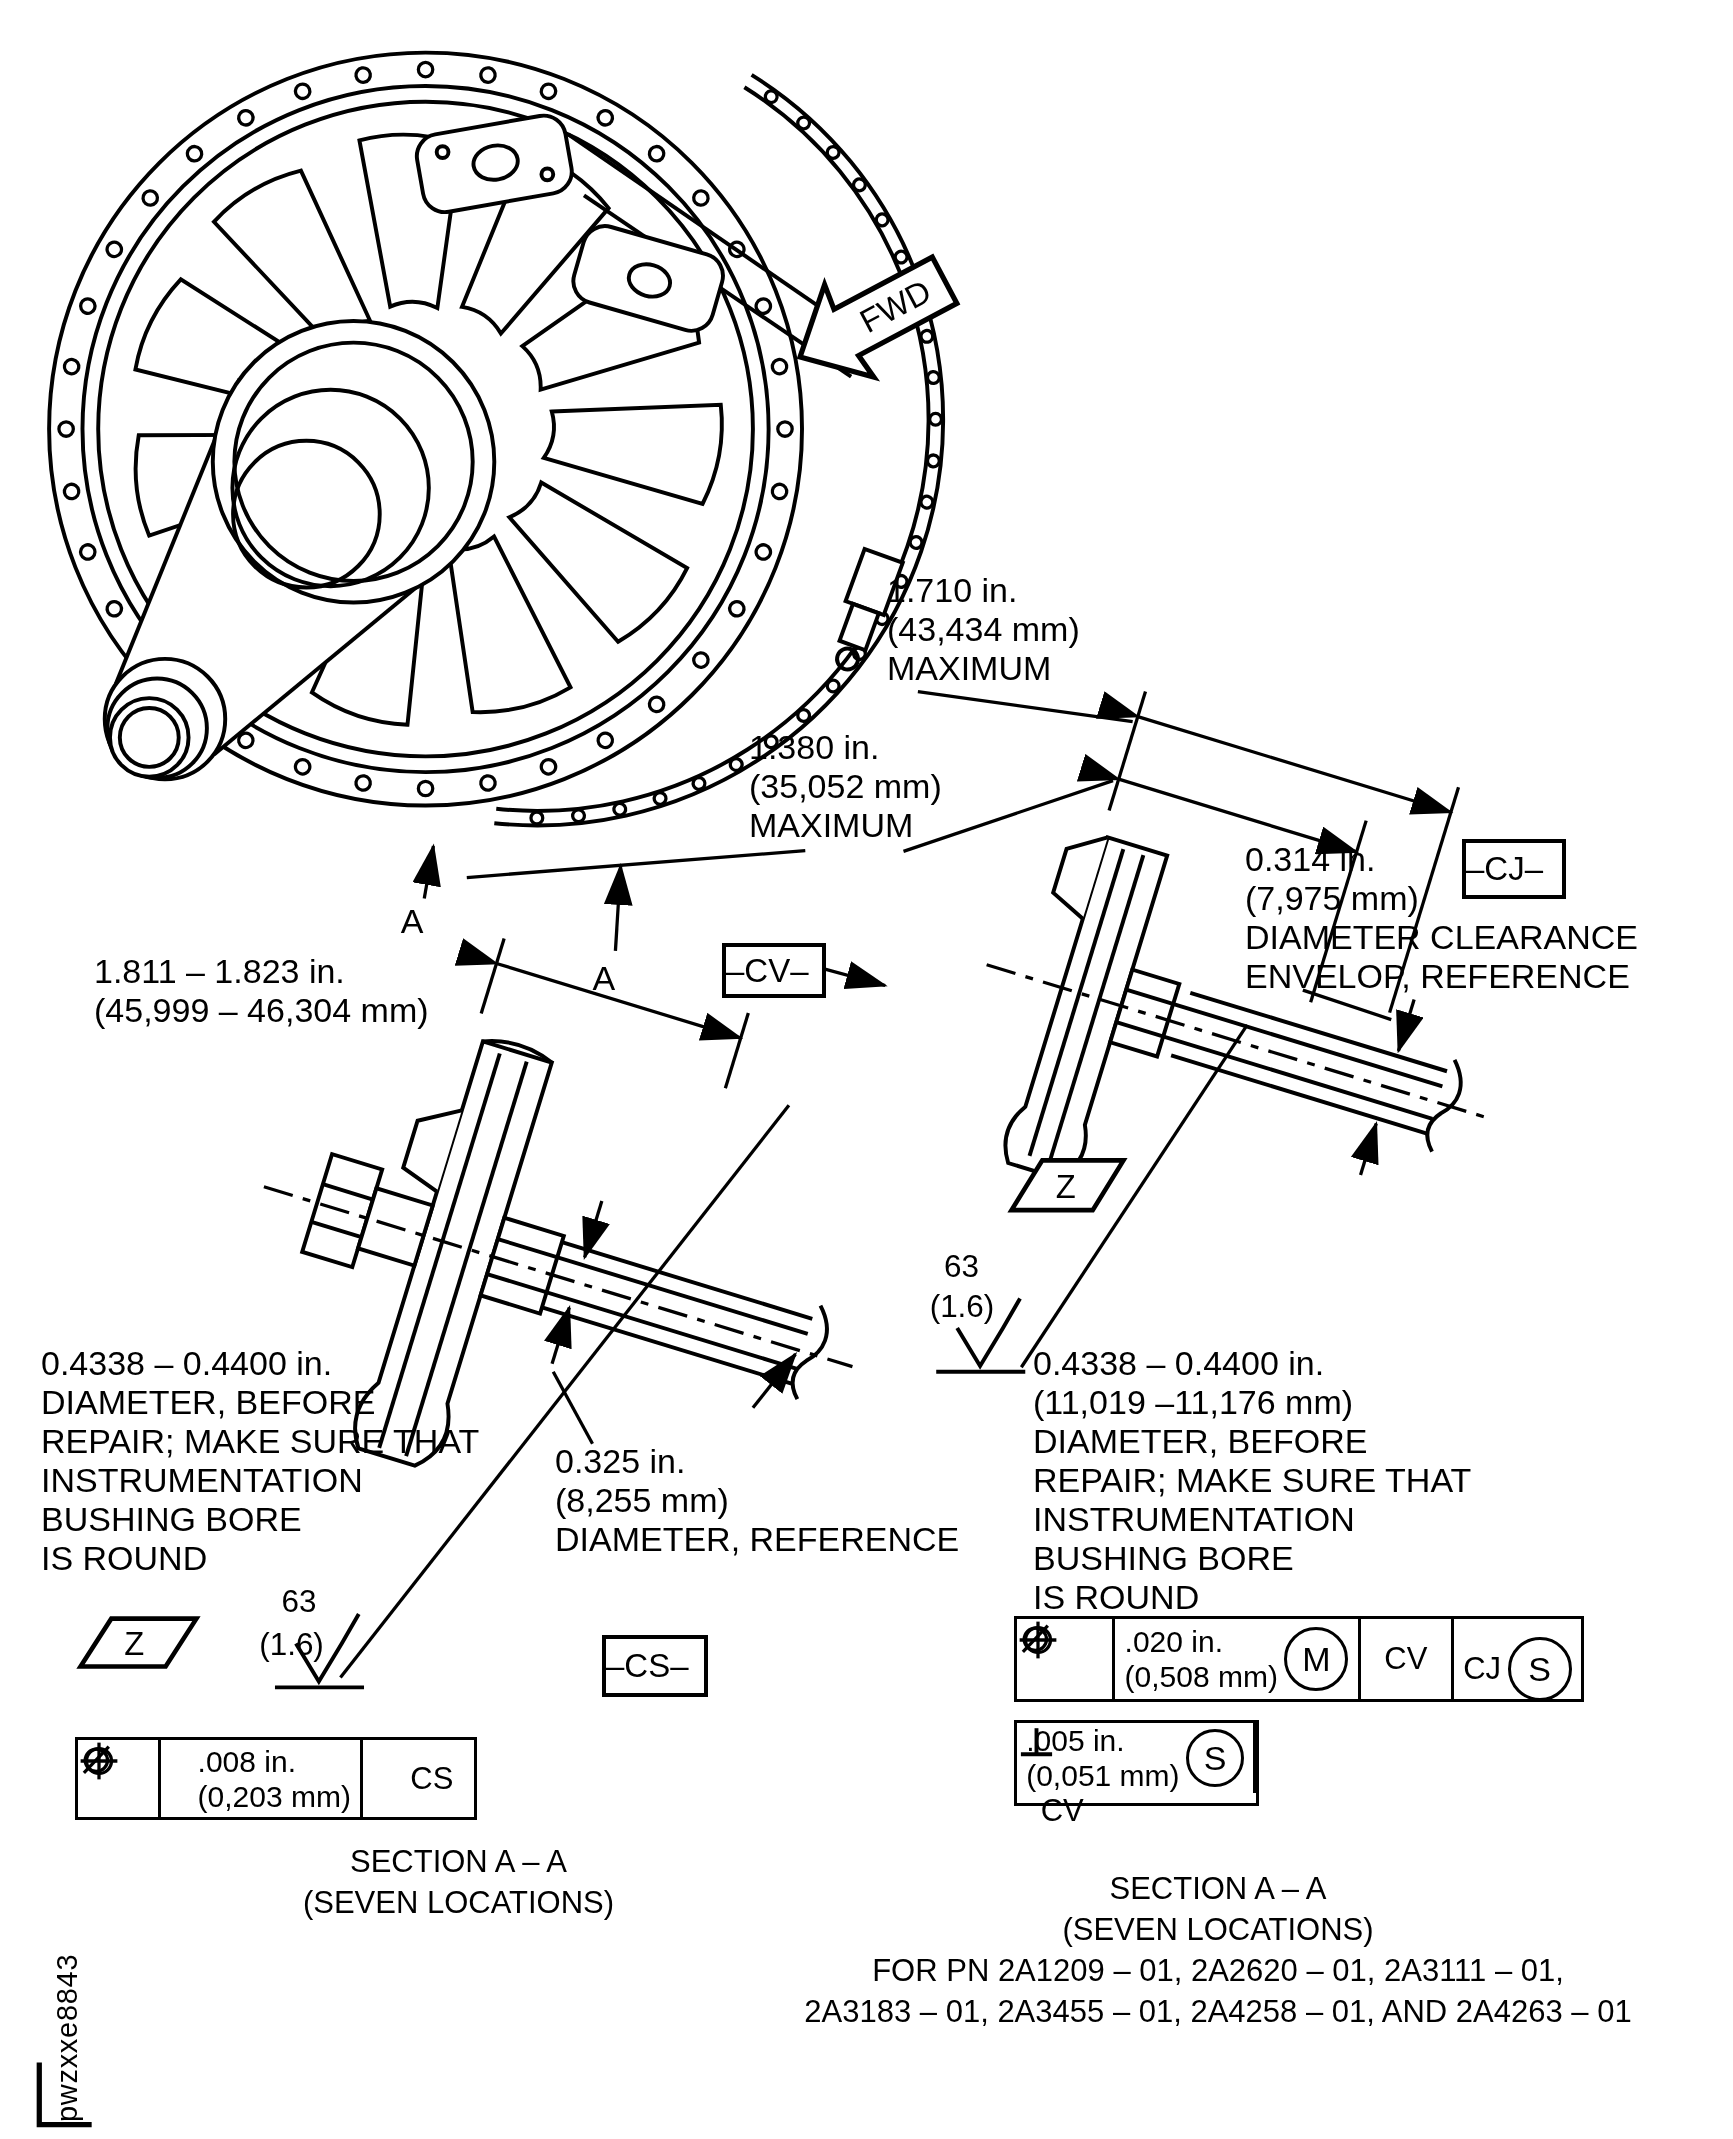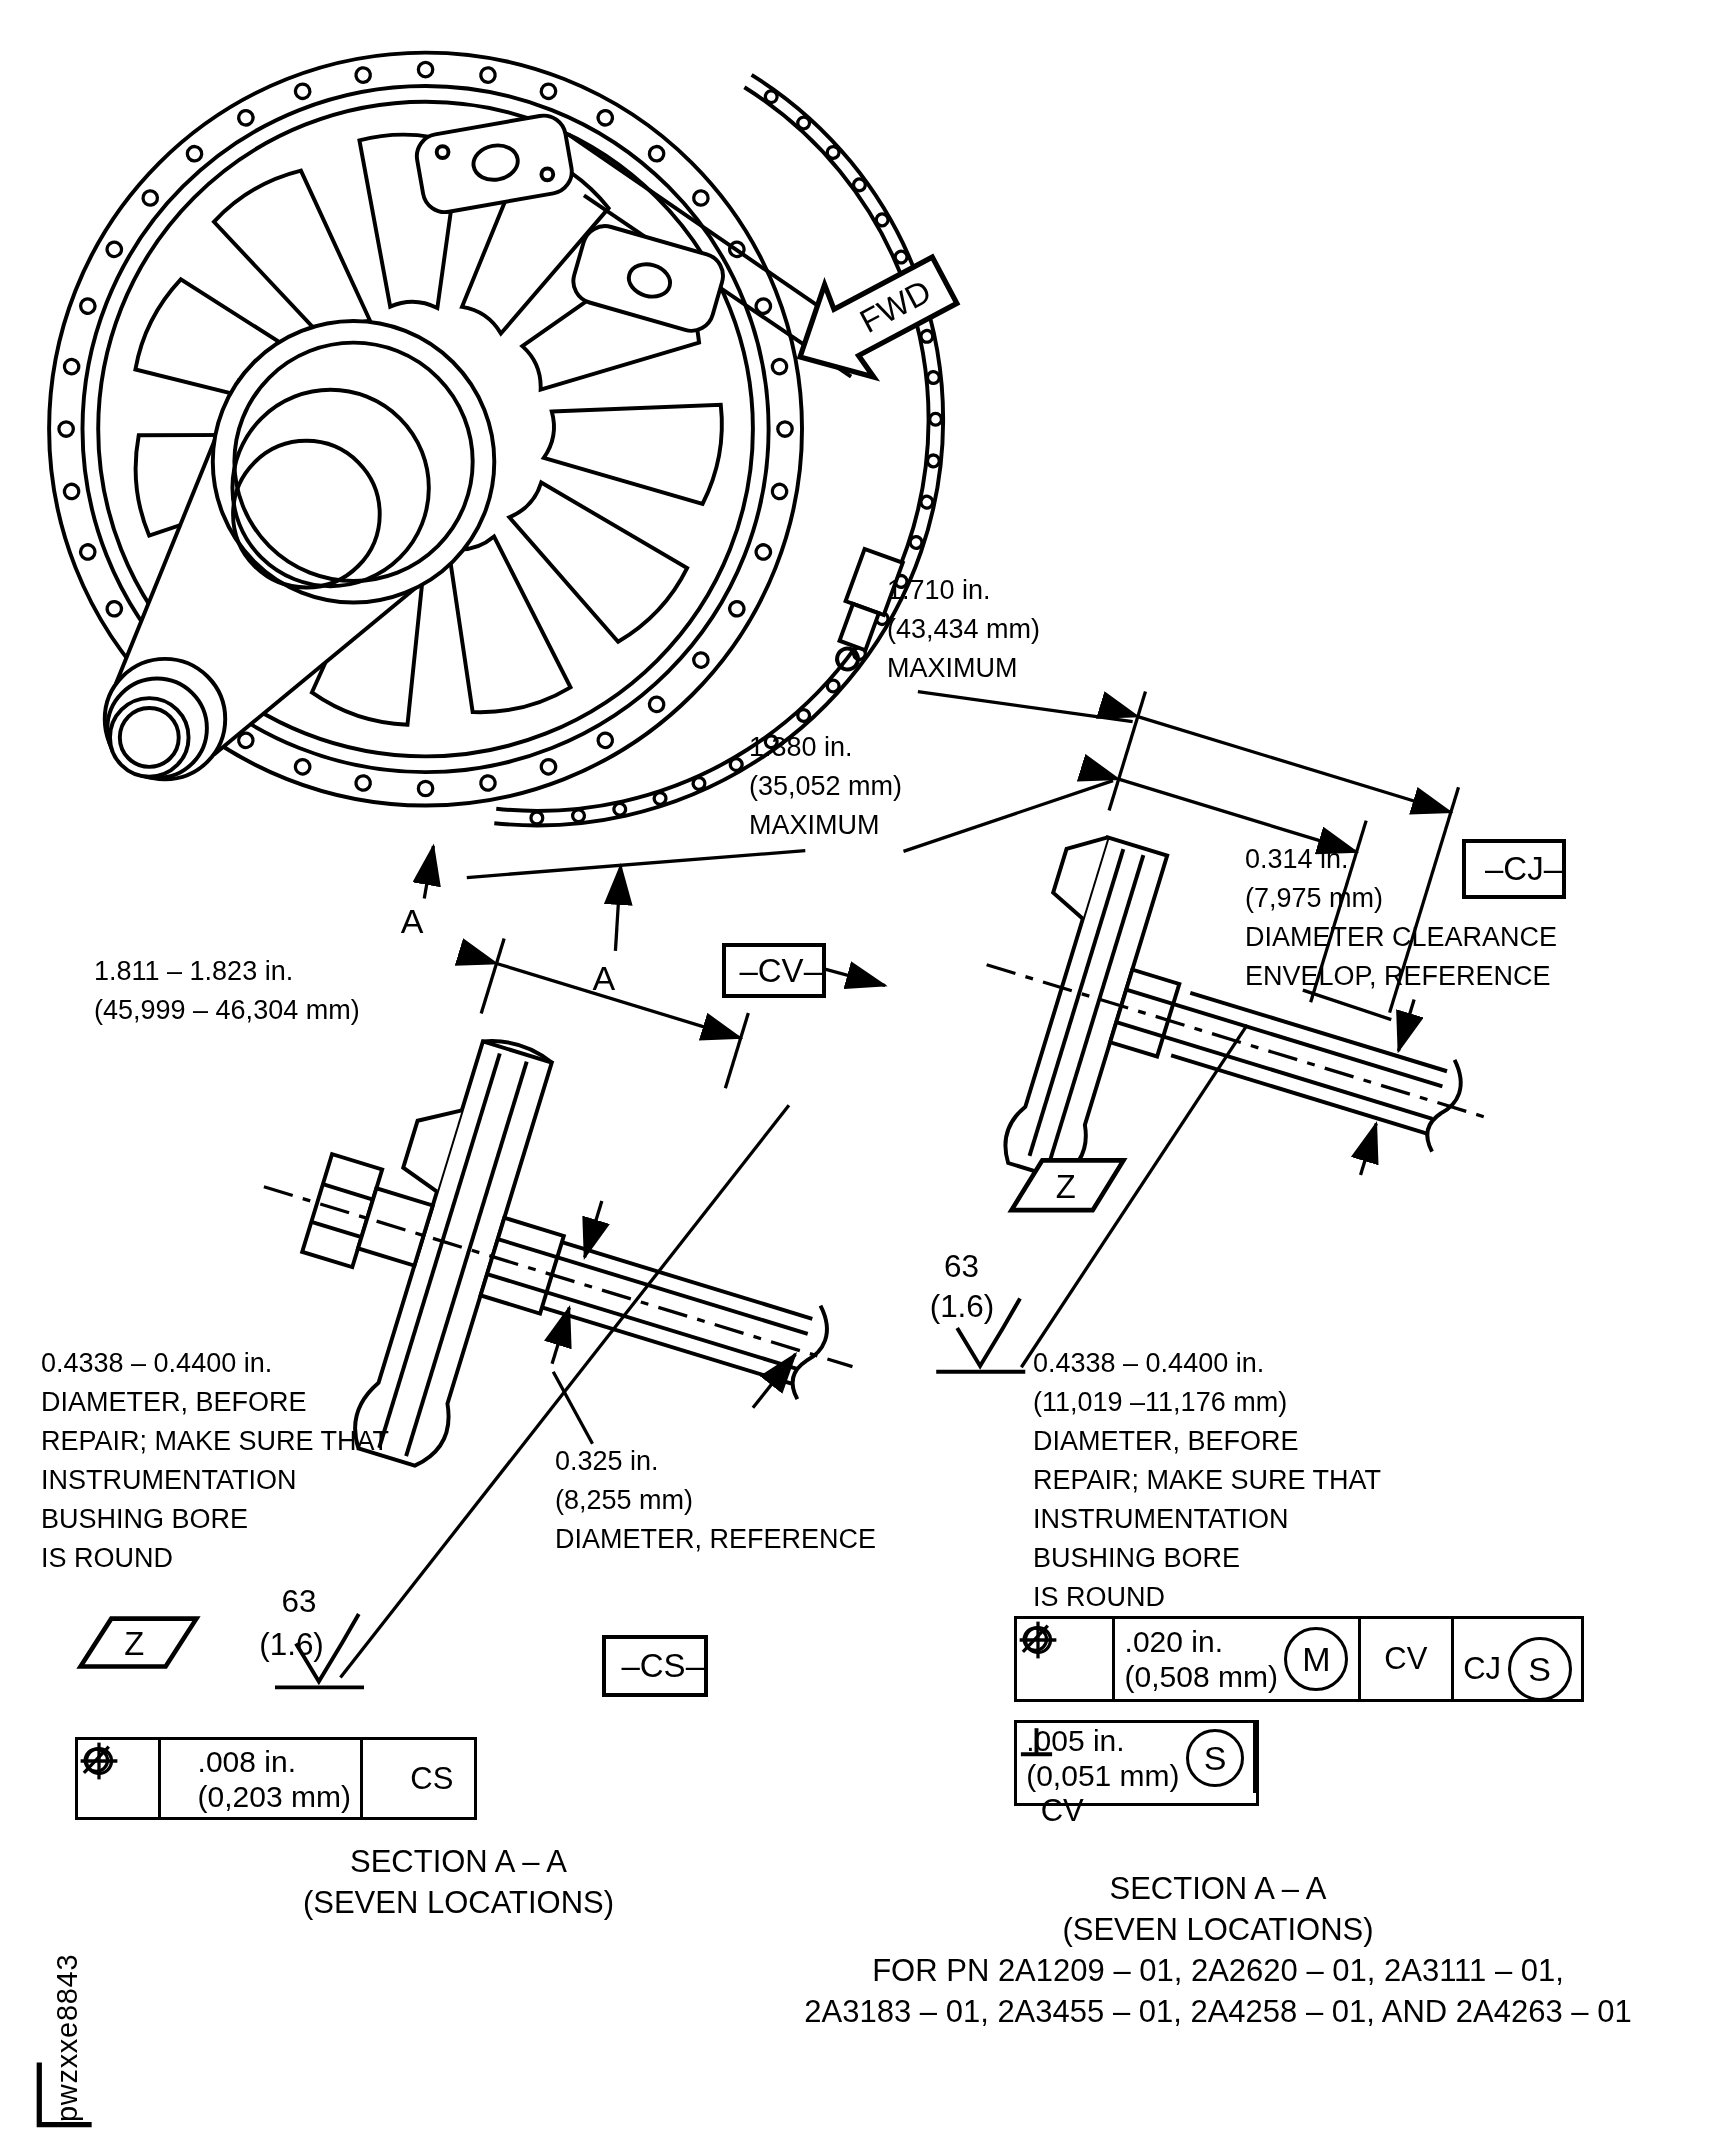--- a/index.html
+++ b/index.html
@@ -1,23 +1,23 @@
 <!DOCTYPE html>
 <html style="font-size:10.5px"><head>
 <meta charset="utf-8">
 <style>
   html,body{margin:0;padding:0;background:#fff;}
   #page{position:relative;width:1733px;height:2140px;background:#ffffff;overflow:hidden;
         font-family:"Liberation Sans",sans-serif;color:#000;}
   svg{position:absolute;left:0;top:0;}
   svg text{font-family:"Liberation Sans",sans-serif;fill:#000;}
-  .txt{position:absolute;font-size:27px;line-height:39px;white-space:nowrap;}
+  .txt{position:absolute;font-size:34px;line-height:39px;white-space:nowrap;}
   .txt div{height:39px;}
   .datum{position:absolute;border:4.6px solid #000;font-size:33px;display:flex;
-         align-items:center;justify-content:flex-end;background:#fff;}
+         align-items:center;justify-content:flex-start;background:#fff;}
   .fcf{position:absolute;display:flex;border:3.9px solid #000;background:#fff;}
   .fcf .cell{border-right:3.9px solid #000;display:flex;align-items:center;
              justify-content:center;padding:0 9.2px;gap:6.5px;}
   .fcf .cell:last-child{border-right:none;}
   .fcf .stack{display:flex;flex-direction:column;justify-content:center;
               font-size:30px;line-height:35px;text-align:left;}
   .modcircle{width:58px;height:58px;border:3.9px solid #000;border-radius:50%;
              display:flex;align-items:center;justify-content:center;
              font-size:34px;flex:0 0 auto;background:#fff;}
   .modcircle.small{width:52px;height:52px;}

